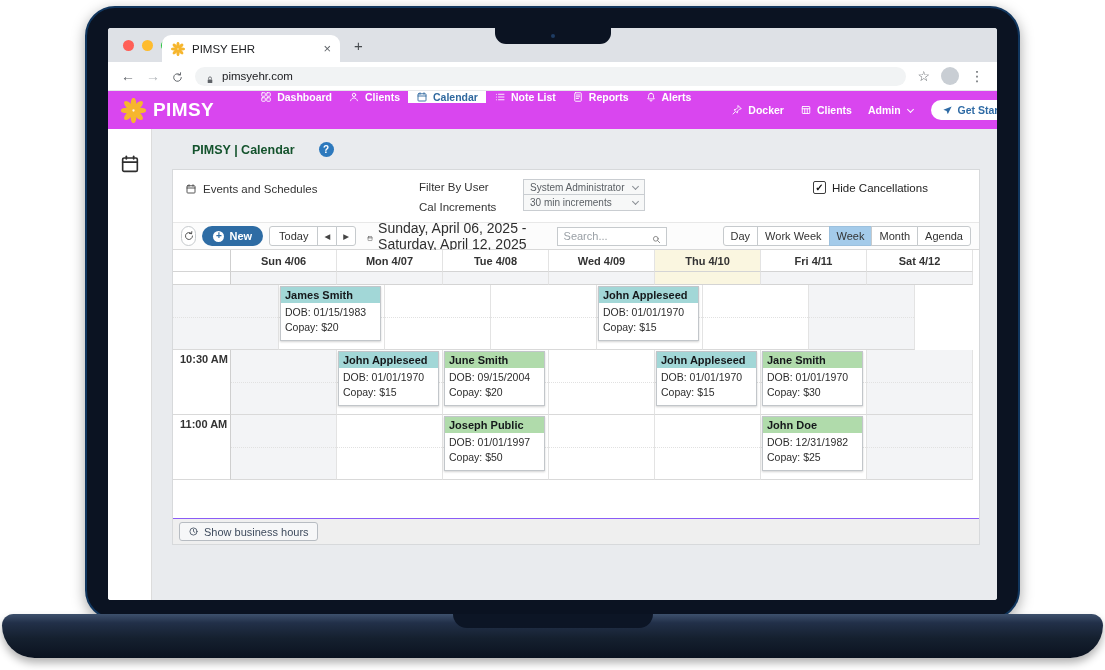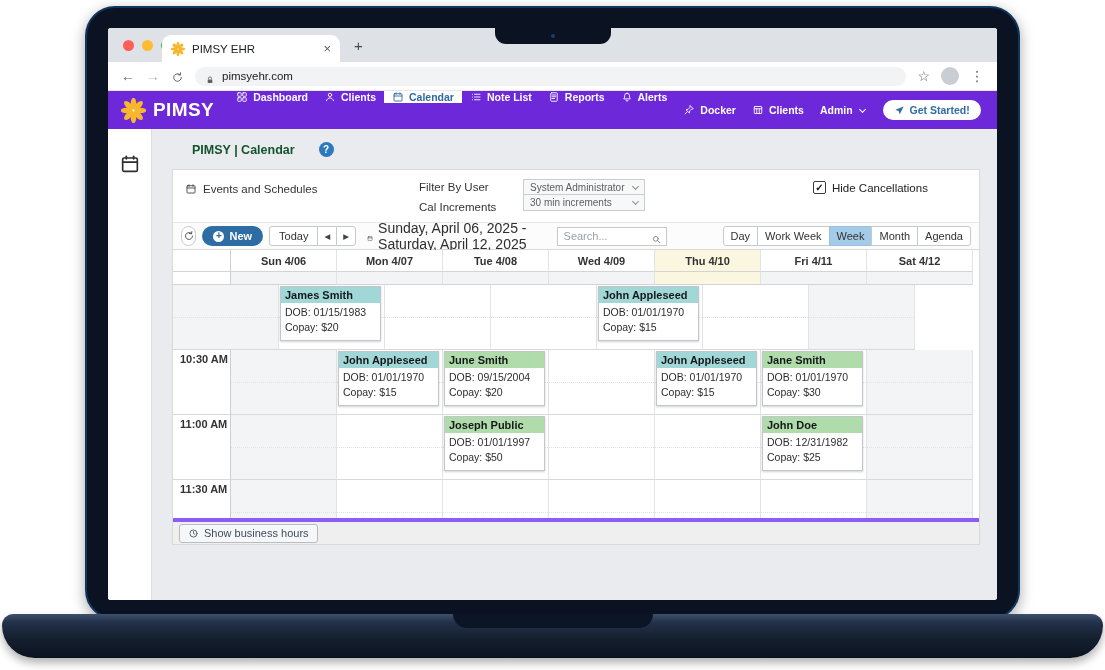--- a/index.html
+++ b/index.html
@@ -39,21 +39,21 @@
   .reload-ic{width:13px;height:13px;color:#5f6368;}
   .urlbar{flex:1;height:19px;background:#f1f3f4;border-radius:10px;display:flex;align-items:center;
        gap:7px;padding:0 10px;}
   .lock-ic{width:10px;height:10px;color:#5f6368;flex:0 0 auto;}
   .url-text{font-size:11.5px;color:#202124;}
   .star-ic{font-size:14px;color:#5f6368;line-height:1;}
   .prof-circle{width:18px;height:18px;border-radius:50%;background:#c9ced4;}
   .dots-ic{font-size:14px;color:#5f6368;line-height:1;}
 
   
-  .appnav{height:38px;background:#6d28d9;display:flex;align-items:stretch;color:#fff;padding-left:13px;}
+  .appnav{height:38px;background:#d946ef;display:flex;align-items:stretch;color:#fff;padding-left:13px;gap:24px;}
   .brand{display:flex;align-items:center;gap:7px;margin-right:14px;}
   .brand-ic{width:25px;height:25px;}
   .brand-text{font-size:19px;font-weight:800;letter-spacing:.4px;}
   .nav-item{display:flex;align-items:center;gap:5px;padding:0 8px;font-size:10.5px;font-weight:700;
        white-space:nowrap;cursor:pointer;}
   .nav-item .icon{width:12px;height:12px;display:inline-block;}
   .nav-item.active{background:#fff;color:#30699f;}
   .nav-right{margin-left:auto;display:flex;align-items:center;padding-right:12px;}
   .chev-w{width:5px;height:5px;border-right:1.4px solid #fff;border-bottom:1.4px solid #fff;
        transform:rotate(45deg);margin:-2px 0 0 2px;display:inline-block;}
@@ -130,21 +130,21 @@
        border-bottom:1px solid #d9d9d9;}
   .day-cell.weekend{background:#f3f4f6;}
   .day-cell::after{content:"";position:absolute;left:0;right:0;top:50%;border-top:1px dotted #e1e1e1;}
   .marker{position:absolute;left:0;top:8px;width:0;height:0;border-left:6px solid #d63a3a;
        border-top:4px solid transparent;border-bottom:4px solid transparent;}
   .event{position:absolute;left:1px;right:3px;top:1px;height:55px;background:#fff;
        border:1px solid #c2c6ca;box-shadow:0 1px 2px rgba(0,0,0,.18);z-index:2;overflow:hidden;}
   .ev-head{height:16px;line-height:16px;padding:0 4px;font-size:11px;font-weight:700;color:#15181b;white-space:nowrap;}
   .ev-line{font-size:10.5px;color:#2d2d2d;padding:3px 4px 0;white-space:nowrap;}
   .cal-foot{position:absolute;left:0;right:0;bottom:0;height:26px;background:#efefef;
-       border-top:4px solid #8b5cf6;display:flex;align-items:center;padding:0 6px;}
+       border-top:1px solid #8b5cf6;display:flex;align-items:center;padding:0 6px;}
   .biz-btn{height:19px;display:flex;align-items:center;gap:5px;border:1px solid #b7bcc2;border-radius:3px;
        background:#f6f7f8;color:#3f4c5e;font-size:11px;padding:0 8px;}
   .clock-ic{width:11px;height:11px;color:#3f4c5e;}
 </style>
 </head>
 <body>
 
 <div class="bezel"></div>
 <div class="base">
   <div class="trackpad-notch"></div>
@@ -512,30 +512,20 @@
             <div class="day-cell"></div>
             <div class="day-cell">
               <div class="event">
                 <div class="ev-head" style="background: rgb(176, 219, 171);">John Doe</div>
                 <div class="ev-line">DOB: 12/31/1982</div>
                 <div class="ev-line">Copay: $25</div>
               </div>
             </div>
             <div class="day-cell weekend"></div>
           </div>
-          <div class="slot-row">
-            <div class="gutter-cell"><span>11:30 AM</span></div>
-            <div class="day-cell weekend"></div>
-            <div class="day-cell"></div>
-            <div class="day-cell"></div>
-            <div class="day-cell"></div>
-            <div class="day-cell"></div>
-            <div class="day-cell"></div>
-            <div class="day-cell weekend"></div>
-          </div>
         </div>
 
       <div class="cal-foot">
         <div class="biz-btn">
           <span class="clock-ic" id="clock-ic"><svg viewBox="0 0 24 24" width="100%" height="100%" fill="none" stroke="currentColor" stroke-width="1.8" stroke-linecap="round" stroke-linejoin="round">
                 <circle cx="12" cy="12" r="7.8"></circle>
                 <path d="M12 7.5V12l3 2"></path>
               </svg></span>
           <span>Show business hours</span>
         </div>

